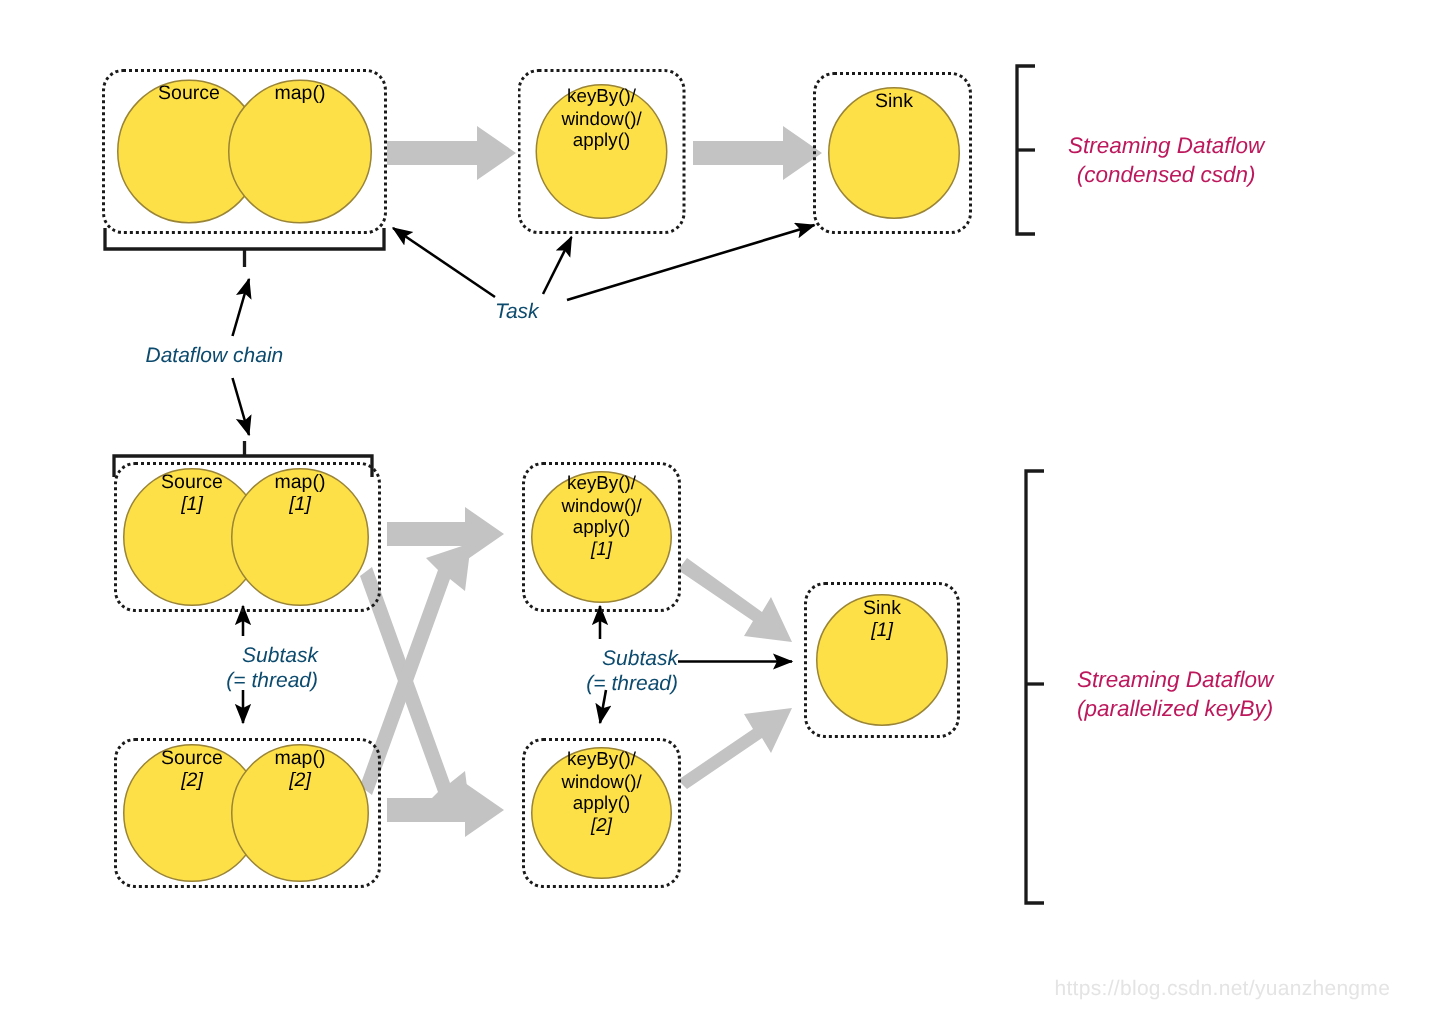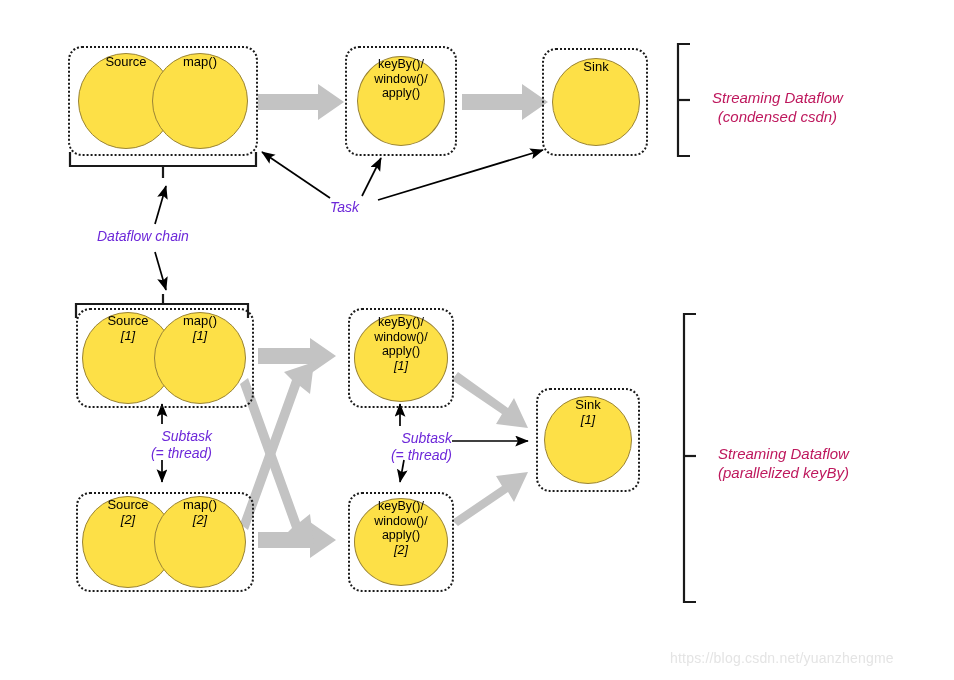--- a/index.html
+++ b/index.html
@@ -59,21 +59,21 @@
     font-style: italic;
   }
 
   
   .label {
     position: absolute;
     font-family: "Liberation Sans", sans-serif;
     font-style: italic;
     font-size: 14px;
     line-height: 17px;
-    color: #6d28d9;
+    color: #0c4a6e;
     white-space: nowrap;
   }
   .label.center {
     text-align: right;
   }
   .bracket-label {
     position: absolute;
     font-family: "Liberation Sans", sans-serif;
     font-style: italic;
     font-size: 15px;
@@ -273,17 +273,17 @@
   <div class="label center" style="left:352px; top:430px; width:100px;">
     <div>Subtask</div>
     <div>(= thread)</div>
   </div>
 
   <div class="bracket-label" style="left:718px; top:444px;">
     <div>Streaming Dataflow</div>
     <div>(parallelized keyBy)</div>
   </div>
 
-  <div class="watermark" style="left:670px; top:650px;">
+  <div class="watermark" style="left:703px; top:650px;">
     <span>https://blog.csdn.net/yuanzhengme</span>
   </div>
 
 </div>
 
 </body></html>

